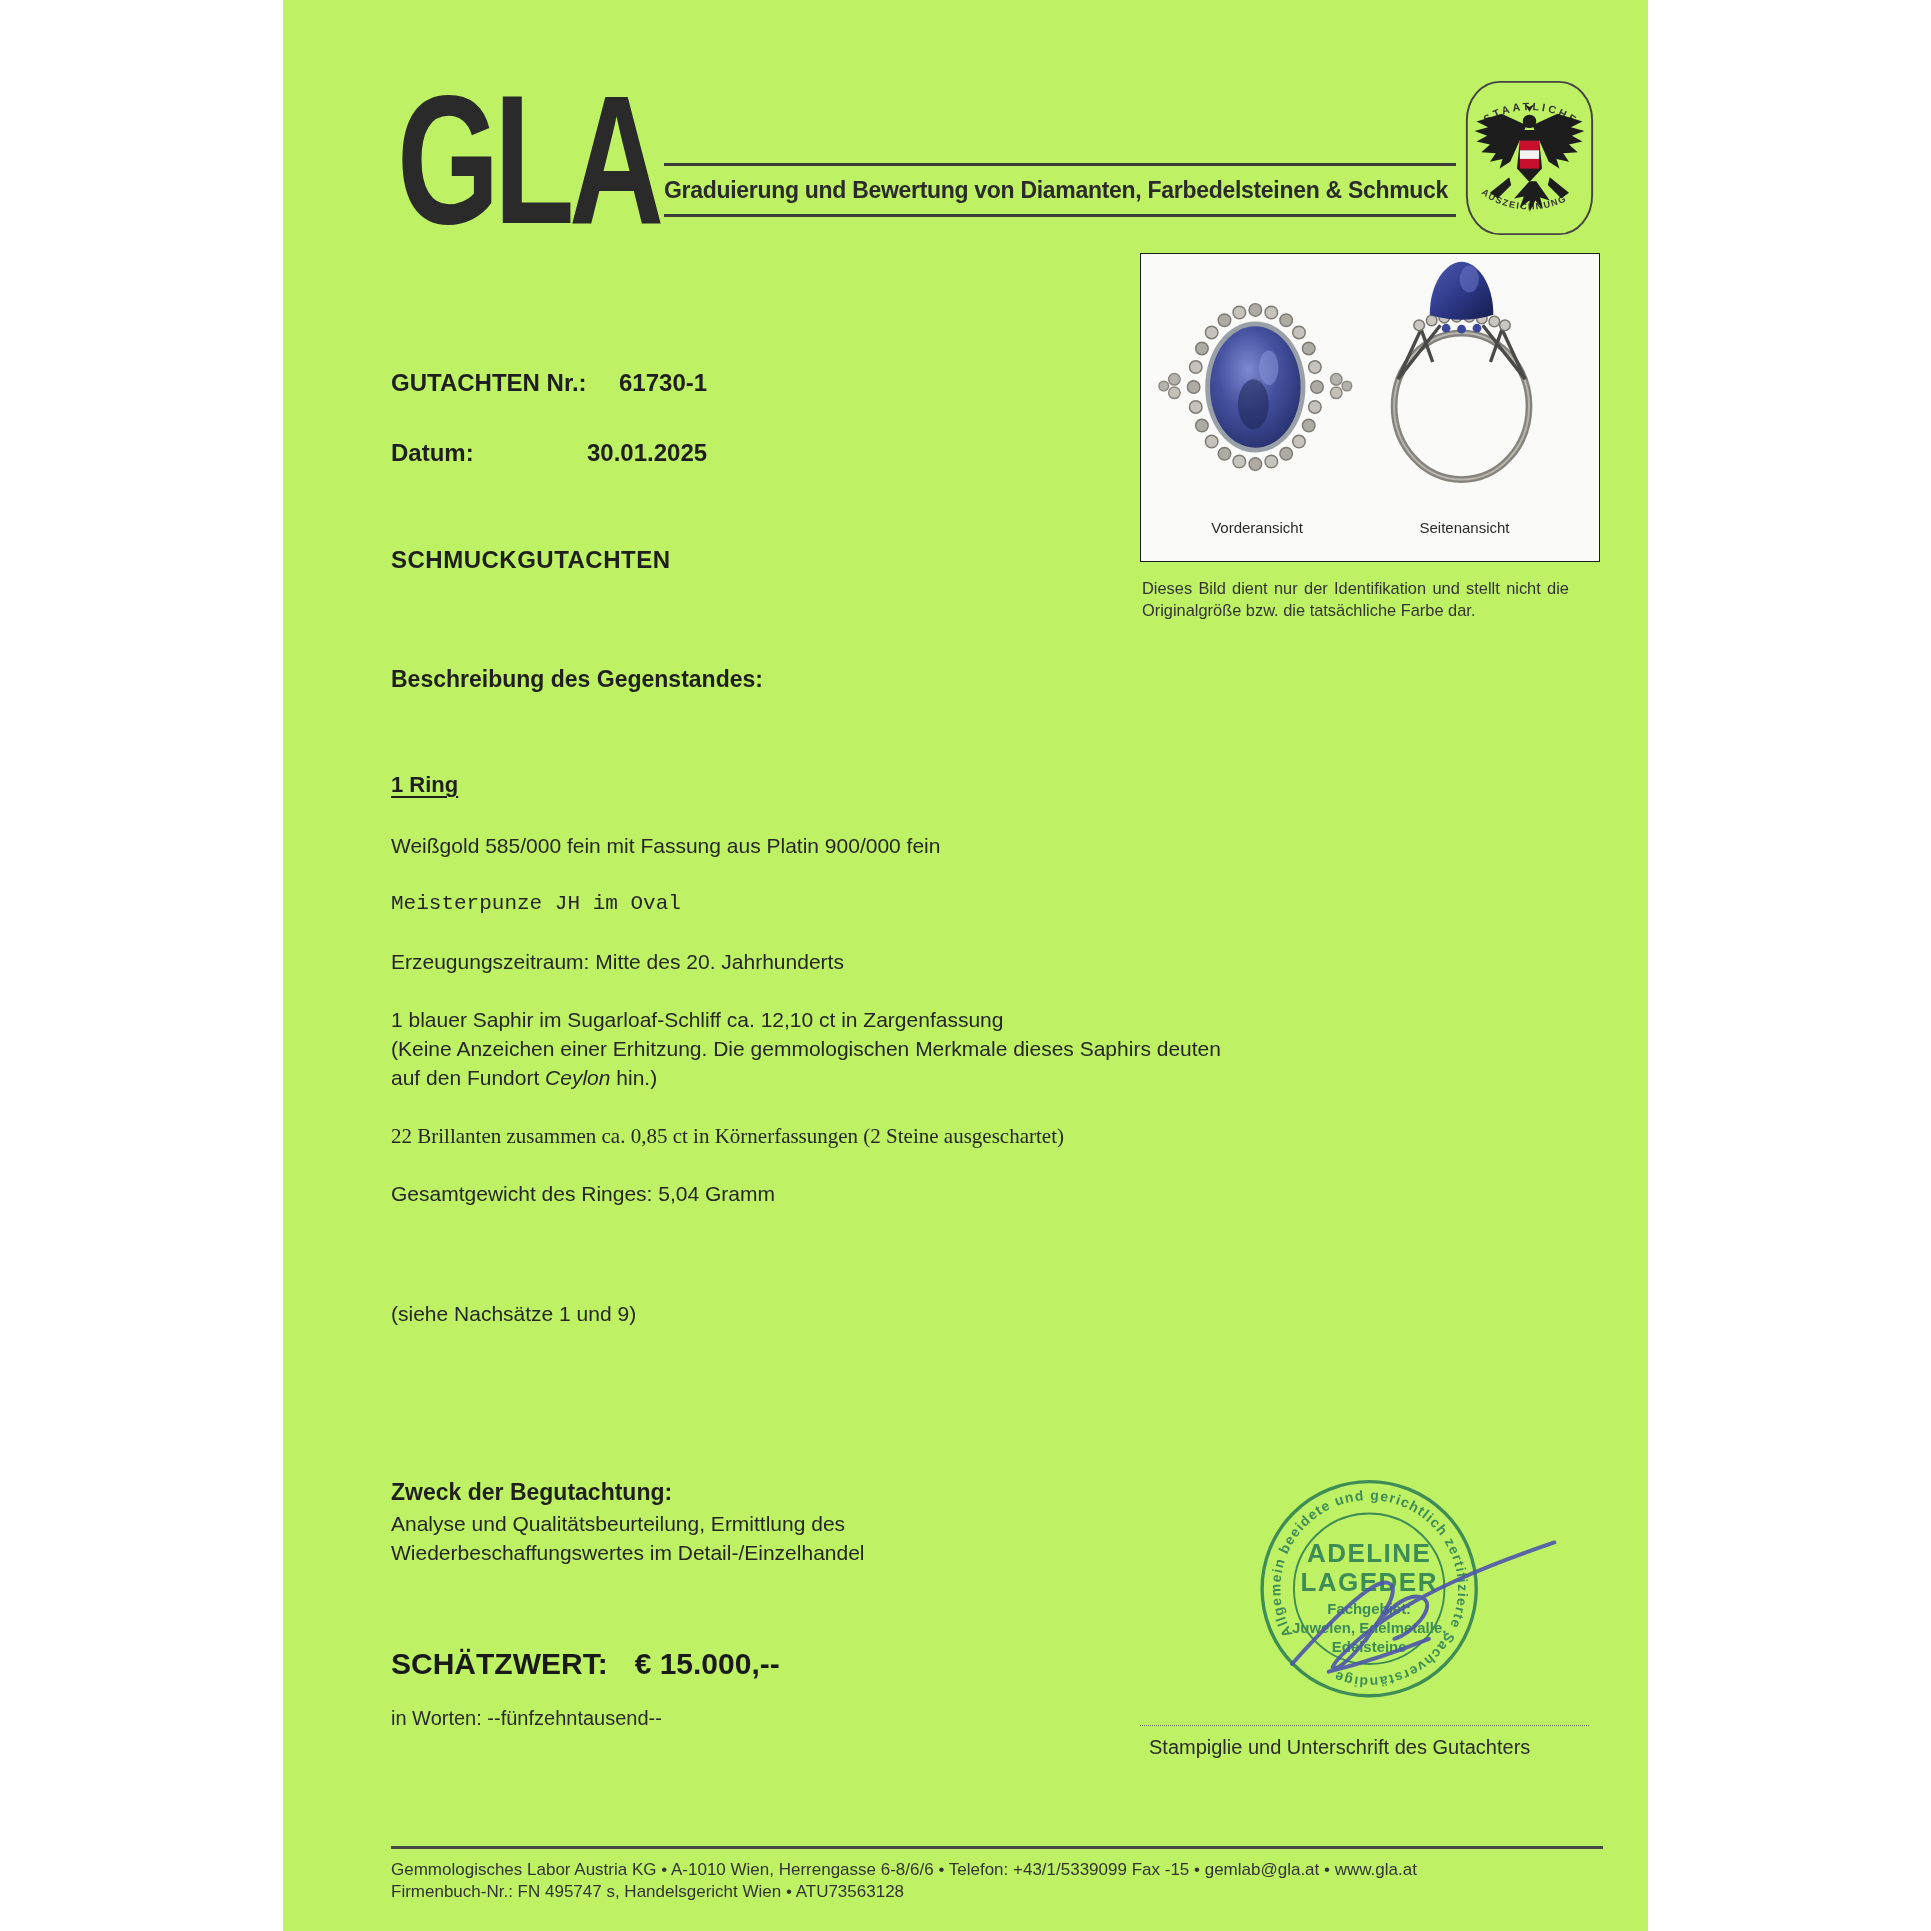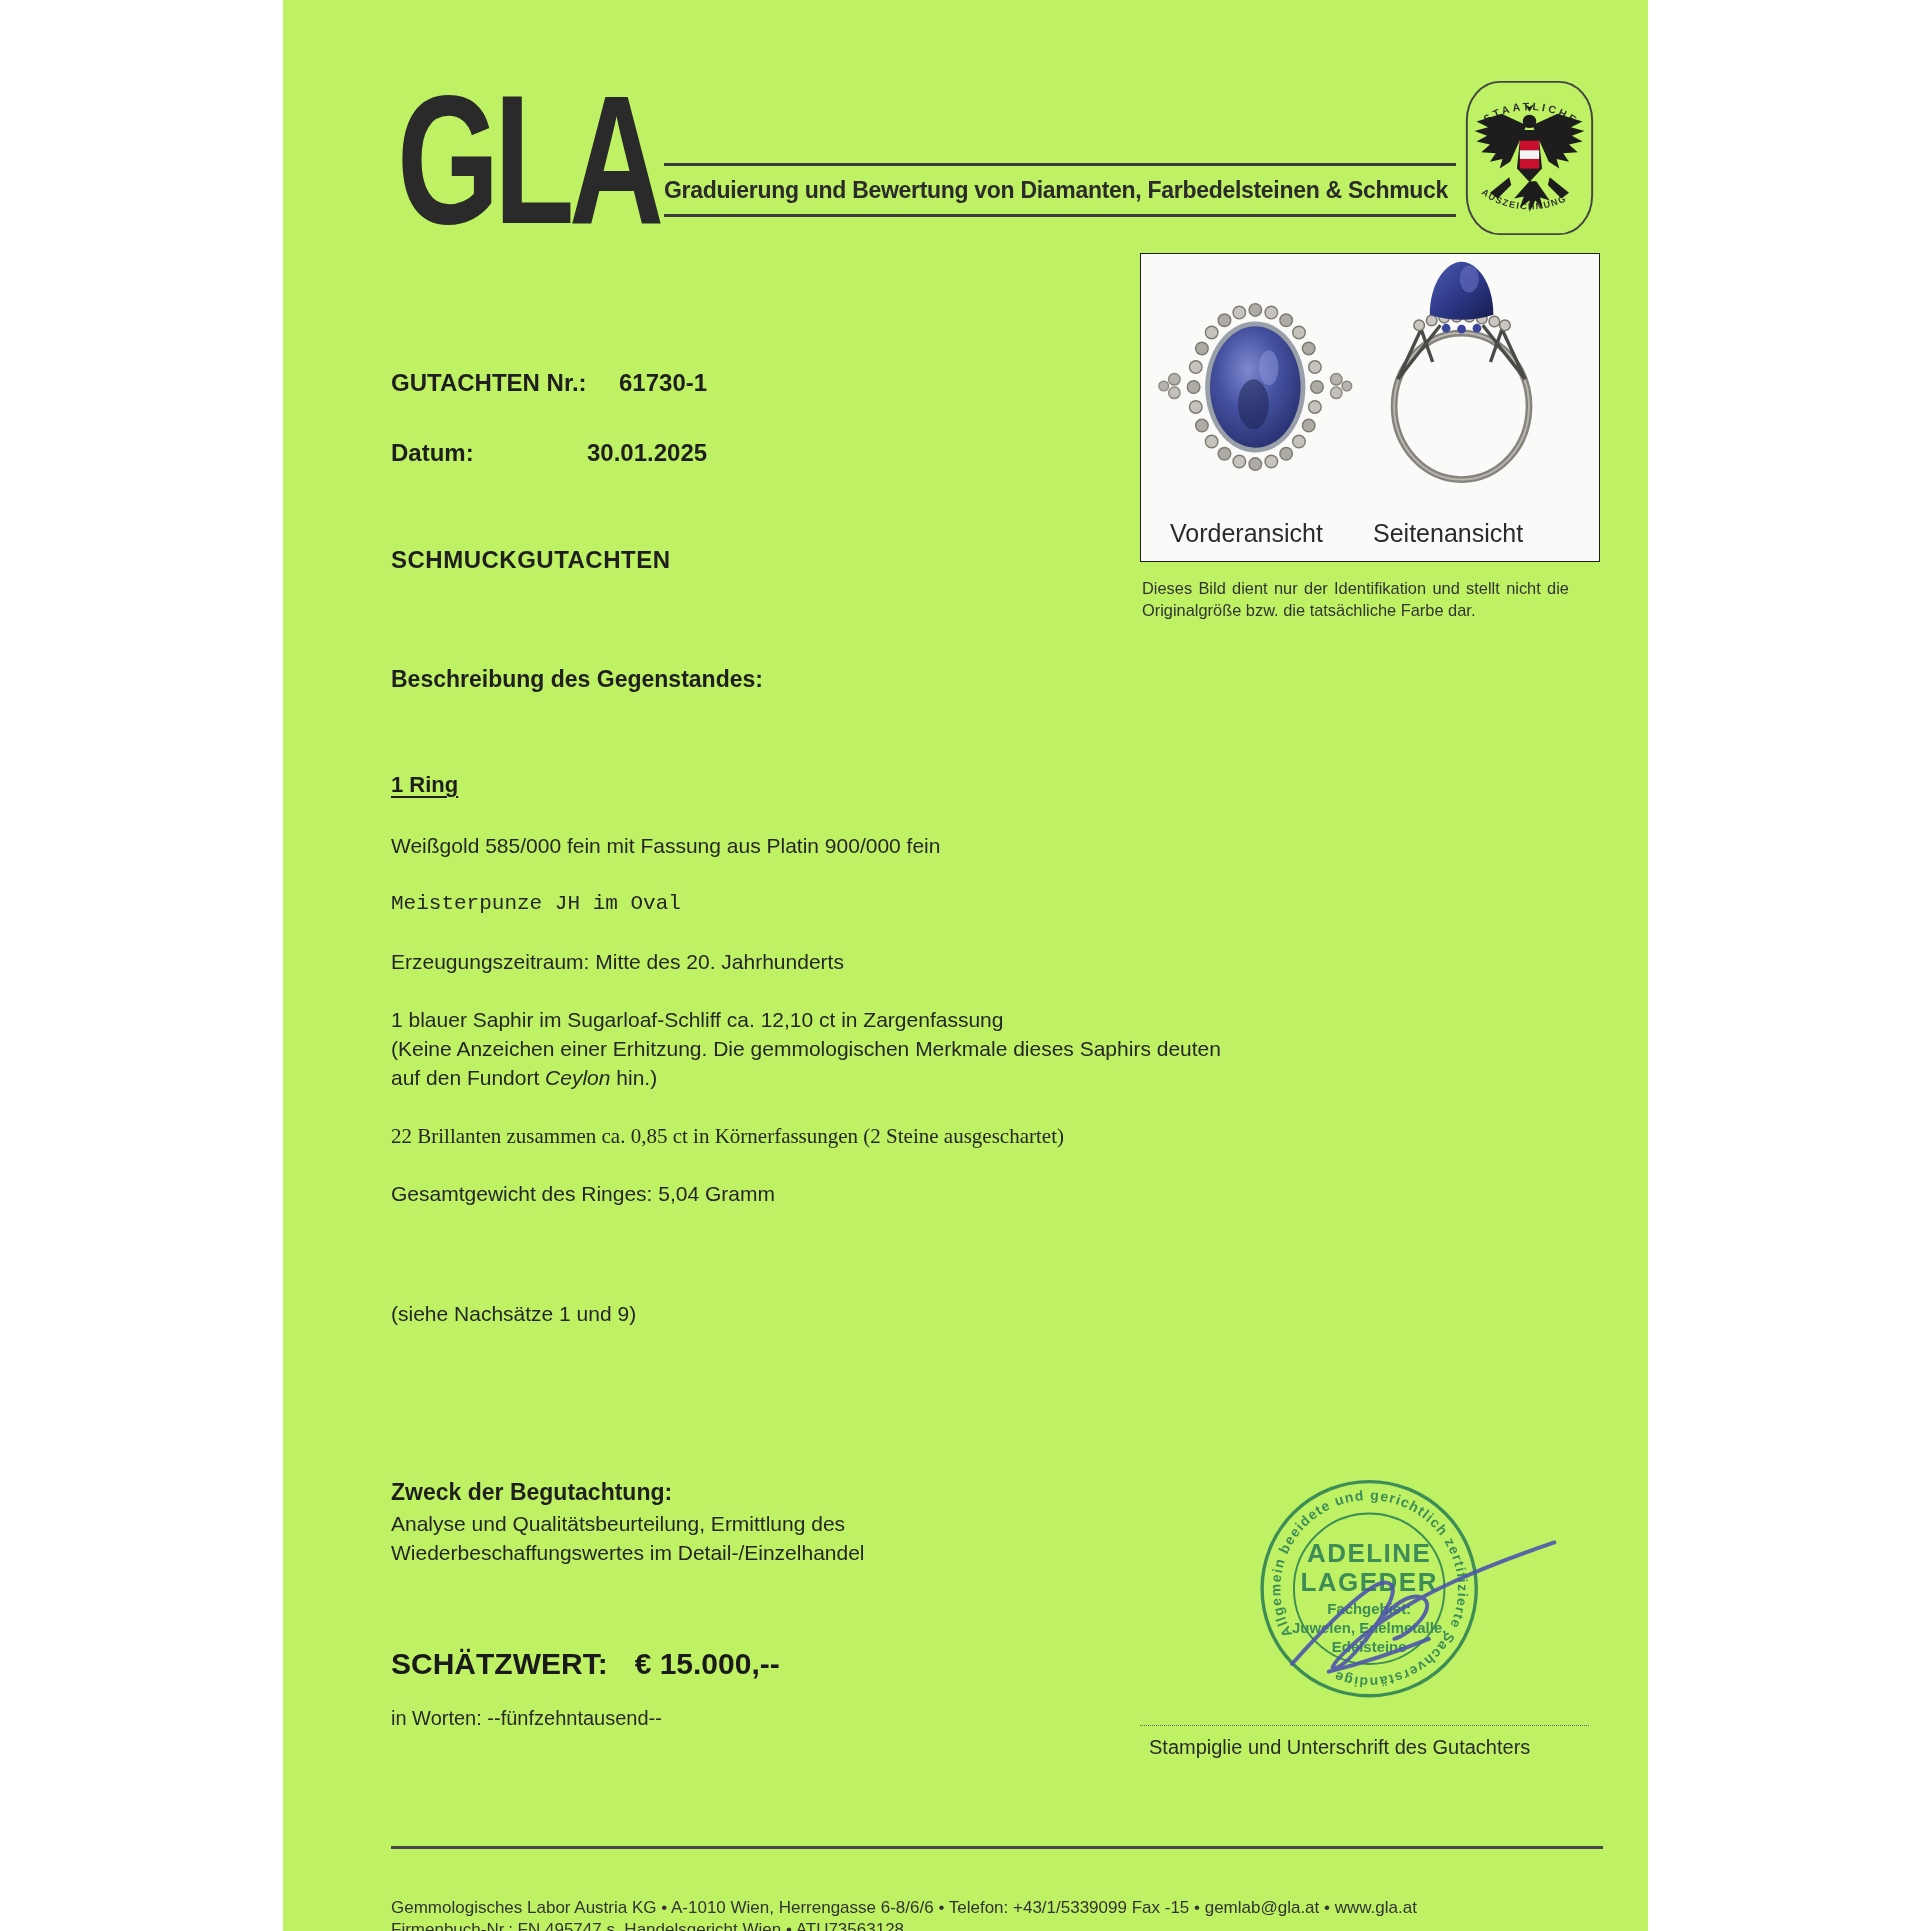--- a/index.html
+++ b/index.html
@@ -12,27 +12,27 @@
   .title{font-size:54px;font-weight:400;color:#2b2b2b;white-space:nowrap;letter-spacing:0.5px;}
   .rule{background:#3c3c3c;height:2.9px;}
   .subtitle{font-size:23px;font-weight:bold;color:#2b2b2b;white-space:nowrap;letter-spacing:-0.3px;}
   .certlabel{font-size:24px;font-weight:bold;color:#1f1f1f;}
   .docblock{font-size:24px;font-weight:bold;color:#1f1f1f;letter-spacing:0.5px;}
   .sechead{font-size:23px;font-weight:bold;color:#1f1f1f;}
   .body-t{font-size:21px;color:#262626;white-space:nowrap;}
   .itemtitle{font-size:22px;font-weight:bold;text-decoration:underline;text-underline-offset:3.9px;
              text-decoration-thickness:1.9px;color:#1f1f1f;}
   .photo-box{border:1.9px solid #1c1c1c;background:#fafaf8;}
-  .photo-caption{font-size:25px;color:#2a2a2a;}
+  .photo-caption{font-size:15px;color:#2a2a2a;text-align:center;}
   .disclaimer{font-size:16.4px;color:#333;text-align:justify;line-height:1.35;}
   .schatz{font-size:30px;font-weight:bold;color:#1a1a1a;white-space:nowrap;}
   .inworten{font-size:20px;color:#2a2a2a;white-space:nowrap;}
   .dotline{border-top:1.9px dotted #666;height:0;}
   .stampcap{font-size:20px;color:#2a2a2a;white-space:nowrap;}
-  .footline{font-size:17px;color:#333;white-space:nowrap;margin-top:38px;}
+  .footline{font-size:17px;color:#333;white-space:nowrap;}
   .purpose-t{font-size:21px;color:#262626;white-space:nowrap;}
 </style>
 </head>
 <body>
 
 <div class="root">
   <div class="page">
 
     <div class="abs logo" style="left:114px;top:89px;">GLA</div>
 

